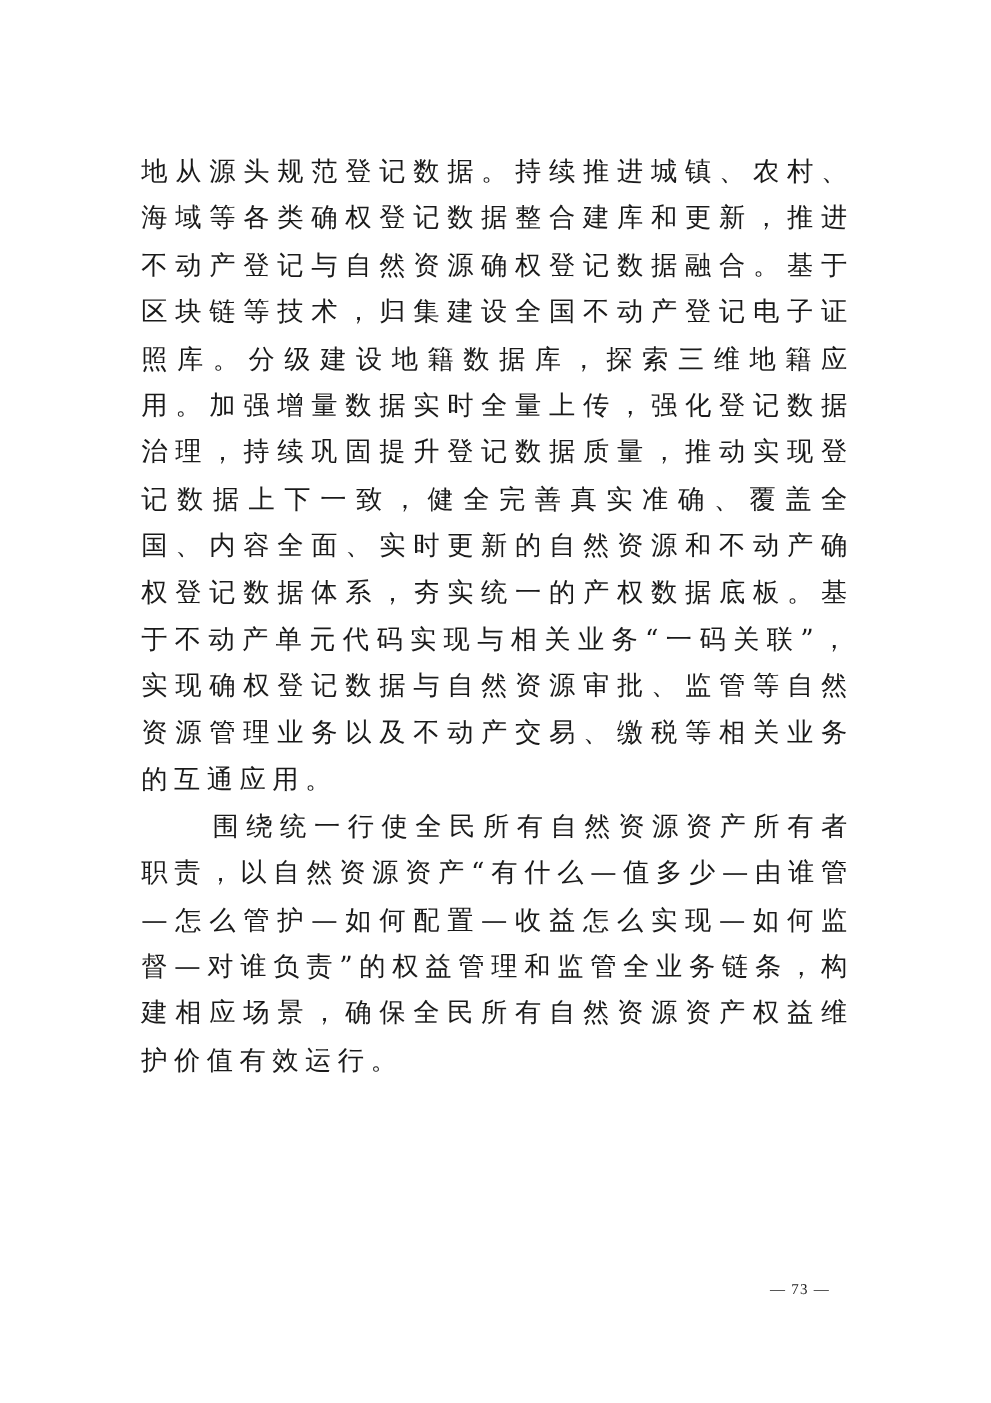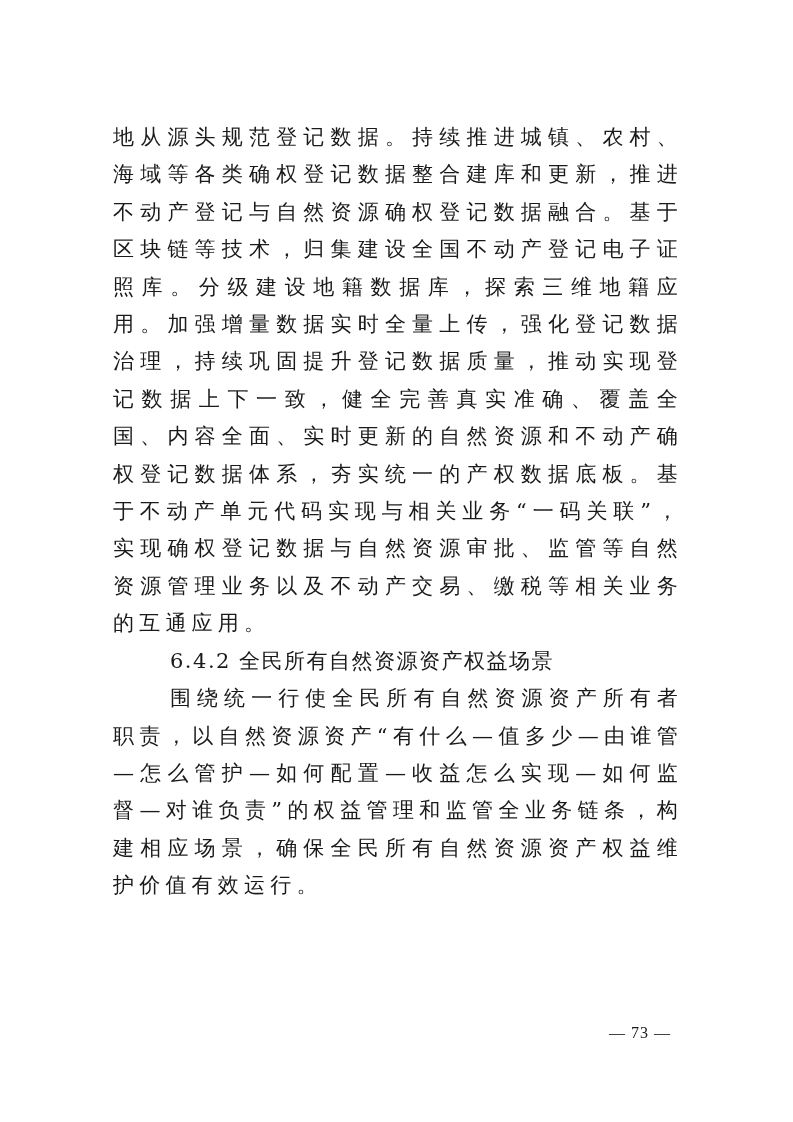--- a/index.html
+++ b/index.html
@@ -15,27 +15,26 @@
     line-height: 37.4px;
     color: #1a1a1a;
     letter-spacing: 5.2px;
   }
   .para { margin: 0; text-align: justify; text-align-last: left; word-break: break-all; }
   .para.indent { text-indent: 57px; }
   .heading { margin: 0; text-indent: 57px; letter-spacing: 1.5px; }
   .page-number {
     position: absolute; left: 600px; top: 1024px; width: 80px; text-align: center;
     font-family: "Liberation Serif", "DejaVu Serif", serif;
-    font-size: 16px; color: #1a1a1a; letter-spacing: 1px;
+    font-size: 12px; color: #1a1a1a; letter-spacing: 1px;
   }
 </style>
 </head>
 <body>
 
 <div class="page">
   <div class="body-text">
     <p class="para">地从源头规范登记数据。持续推进城镇、农村、海域等各类确权登记数据整合建库和更新，推进不动产登记与自然资源确权登记数据融合。基于区块链等技术，归集建设全国不动产登记电子证照库。分级建设地籍数据库，探索三维地籍应用。加强增量数据实时全量上传，强化登记数据治理，持续巩固提升登记数据质量，推动实现登记数据上下一致，健全完善真实准确、覆盖全国、内容全面、实时更新的自然资源和不动产确权登记数据体系，夯实统一的产权数据底板。基于不动产单元代码实现与相关业务“一码关联”，实现确权登记数据与自然资源审批、监管等自然资源管理业务以及不动产交易、缴税等相关业务的互通应用。</p>
-    <p class="heading">6.4.2 全民所有自然资源资产权益场景</p>
     <p class="para indent">围绕统一行使全民所有自然资源资产所有者职责，以自然资源资产“有什么—值多少—由谁管—怎么管护—如何配置—收益怎么实现—如何监督—对谁负责”的权益管理和监管全业务链条，构建相应场景，确保全民所有自然资源资产权益维护价值有效运行。</p>
 
   </div>
   <div class="page-number">— 73 —</div>
 </div>
 
 </body></html>

